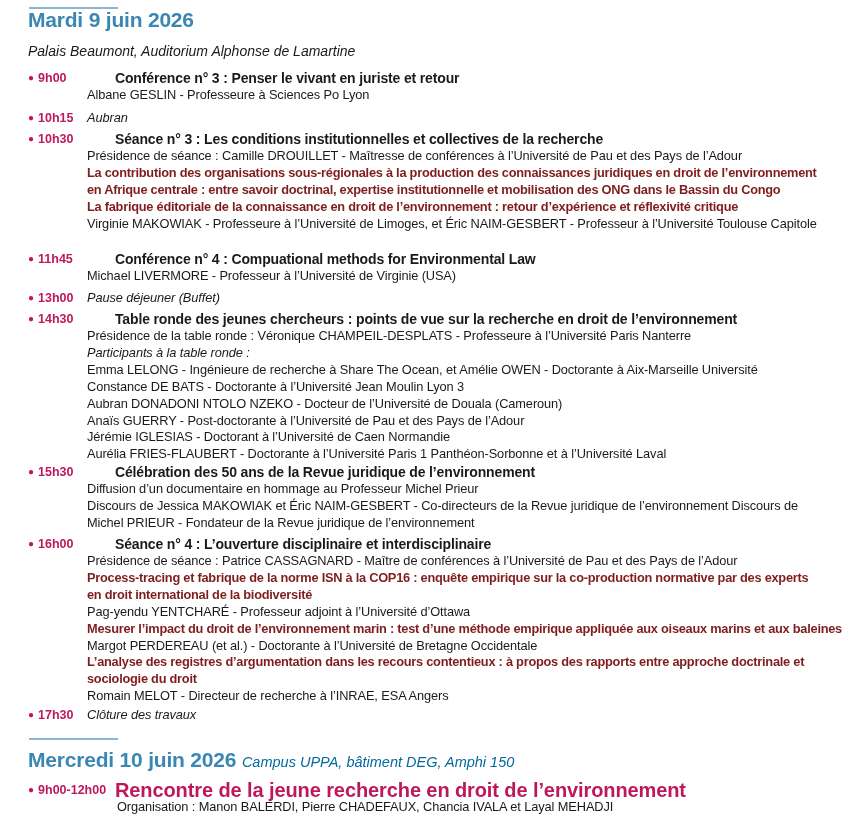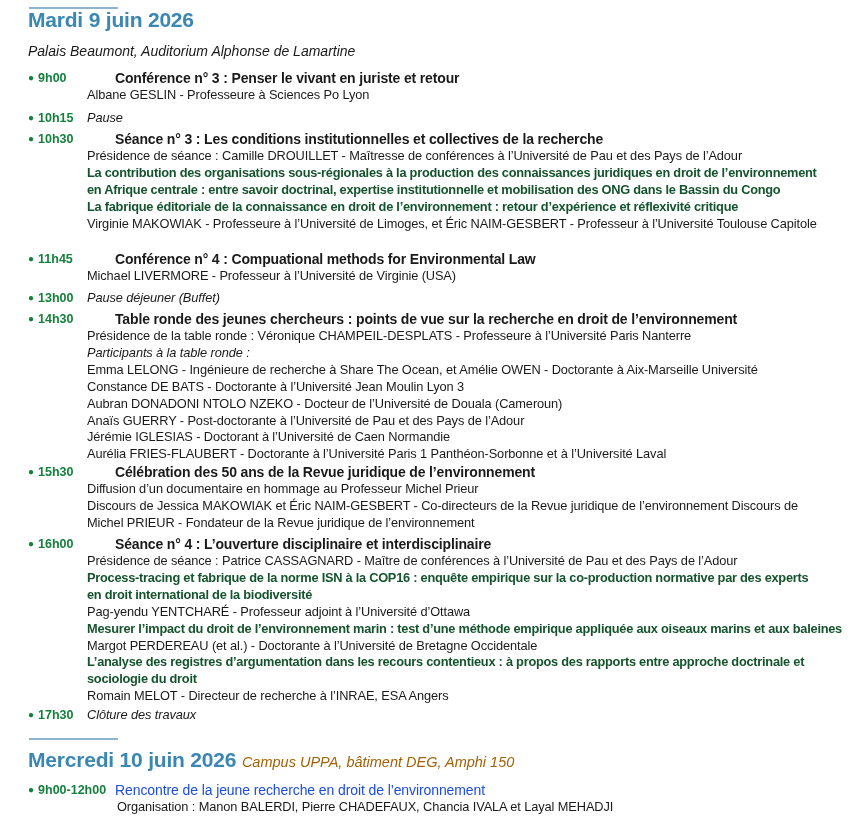--- a/index.html
+++ b/index.html
@@ -10,39 +10,39 @@
     }
     .page { position: absolute; left: 0; top: 0; width: 865px; }
     .rule {
       position: absolute; left: 29px; width: 89px; height: 2px; background: #8db5d2;
     }
     .day-title {
       position: absolute; left: 28px; font-weight: bold; color: #3a86b4;
       font-size: 21px; letter-spacing: -0.2px; white-space: nowrap;
     }
     .day-title .venue-inline {
-      font-weight: normal; font-style: italic; color: #a16207; font-size: 14.5px; letter-spacing: 0;
+      font-weight: normal; font-style: italic; color: #0369a1; font-size: 14.5px; letter-spacing: 0;
     }
     .venue {
       position: absolute; left: 28px; font-style: italic; font-size: 14px; color: #1a1a1a; white-space: nowrap;
     }
     .entry { position: absolute; left: 28px; right: 0; }
     .bullet-time {
       position: absolute; left: 0; top: 0; font-weight: bold; font-size: 12.5px; line-height: 17px;
-      white-space: nowrap; color: #15803d;
+      white-space: nowrap; color: #be185d;
     }
     .bullet-time .dot { font-size: 10px; margin-right: 4px; position: relative; top: -1px; }
     .content { position: absolute; left: 59px; top: 0; right: 0; }
     .line {
       font-size: 12.8px; line-height: 16.9px; white-space: nowrap; letter-spacing: -0.1px;
     }
     .line.title { font-weight: bold; font-size: 14px; line-height: 17px; letter-spacing: -0.15px; margin-left: 28px; }
     .line.italic { font-style: italic; }
-    .line.blue { color: #14532d; font-weight: bold; letter-spacing: -0.25px; }
-    .line.blue-title { color: #1d4ed8; font-weight: normal; font-size: 14px; line-height: 17px; }
+    .line.blue { color: #7f1d1d; font-weight: bold; letter-spacing: -0.25px; }
+    .line.blue-title { color: #be185d; font-weight: bold; font-size: 20px; line-height: 17px; }
   </style>
 </head>
 <body>
 
 <div class="page">
 
   <div class="rule" style="top:7px"></div>
   <div class="day-title" style="top:8px">Mardi 9 juin 2026</div>
   <div class="venue" style="top:43px">Palais Beaumont, Auditorium Alphonse de Lamartine</div>
 
@@ -50,21 +50,21 @@
     <div class="bullet-time"><span class="dot">●</span><span>9h00</span></div>
     <div class="content">
       <div class="line title">Conférence n° 3 : Penser le vivant en juriste et retour</div>
       <div class="line">Albane GESLIN - Professeure à Sciences Po Lyon</div>
     </div>
   </div>
 
   <div class="entry" style="top:110px">
     <div class="bullet-time"><span class="dot">●</span><span>10h15</span></div>
     <div class="content">
-      <div class="line italic">Pause</div>
+      <div class="line italic">Aubran</div>
     </div>
   </div>
 
   <div class="entry" style="top:131px">
     <div class="bullet-time"><span class="dot">●</span><span>10h30</span></div>
     <div class="content">
       <div class="line title">Séance n° 3 : Les conditions institutionnelles et collectives de la recherche</div>
       <div class="line">Présidence de séance : Camille DROUILLET - Maîtresse de conférences à l’Université de Pau et des Pays de l’Adour</div>
       <div class="line blue">La contribution des organisations sous-régionales à la production des connaissances juridiques en droit de l’environnement</div>
       <div class="line blue">en Afrique centrale : entre savoir doctrinal, expertise institutionnelle et mobilisation des ONG dans le Bassin du Congo</div>

